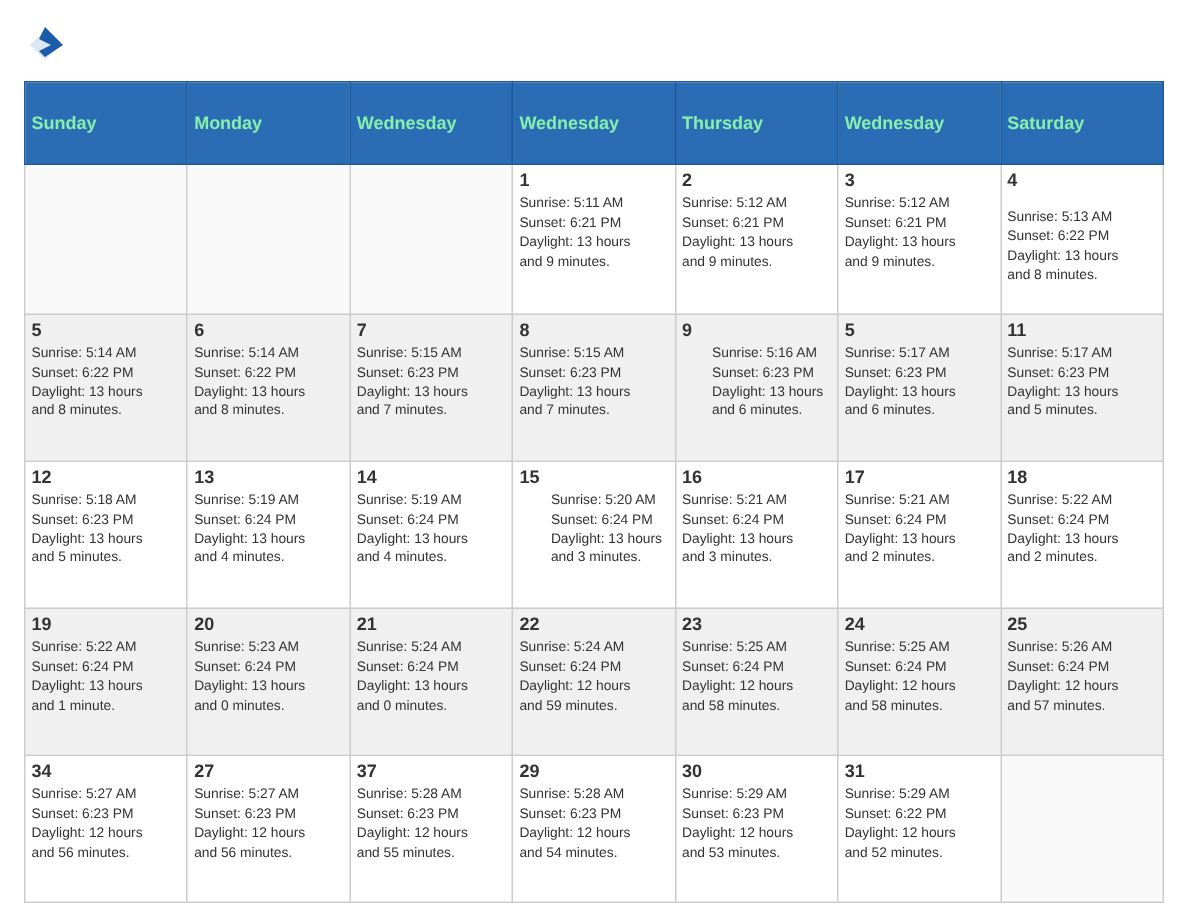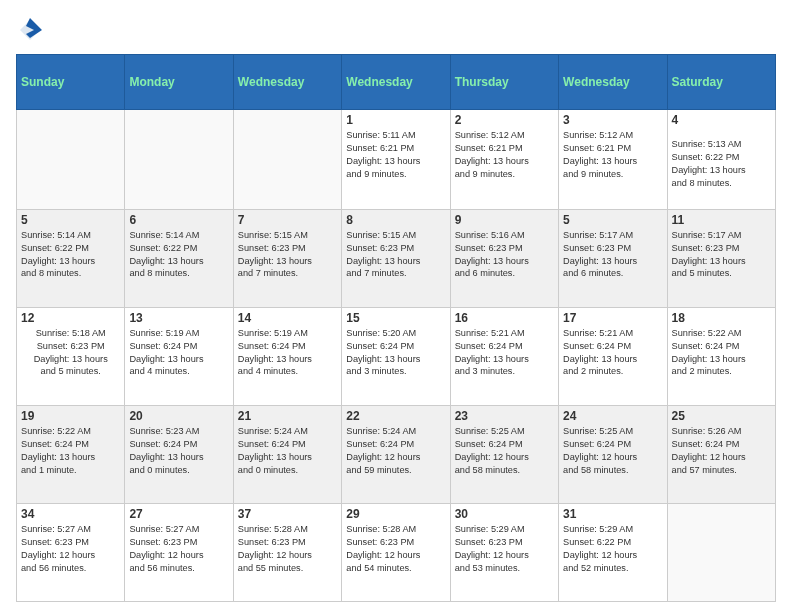--- a/index.html
+++ b/index.html
@@ -200,21 +200,21 @@
           </td>
           <td>
             <span class="day-number">8</span>
             <div class="day-info" style="white-space: pre-line;">Sunrise: 5:15 AM
 Sunset: 6:23 PM
 Daylight: 13 hours
 and 7 minutes.</div>
           </td>
           <td>
             <span class="day-number">9</span>
-            <div class="day-info" style="white-space: pre-line;">Sunrise: 5:16 AM
+            <div class="day-info" style="white-space: pre-line; margin-left: 20px;">Sunrise: 5:16 AM
 Sunset: 6:23 PM
 Daylight: 13 hours
 and 6 minutes.</div>
           </td>
           <td>
             <span class="day-number">5</span>
             <div class="day-info" style="white-space: pre-line;">Sunrise: 5:17 AM
 Sunset: 6:23 PM
 Daylight: 13 hours
 and 6 minutes.</div>
@@ -223,42 +223,42 @@
             <span class="day-number">11</span>
             <div class="day-info" style="white-space: pre-line;">Sunrise: 5:17 AM
 Sunset: 6:23 PM
 Daylight: 13 hours
 and 5 minutes.</div>
           </td>
         </tr>
         <tr class="row-white">
           <td>
             <span class="day-number">12</span>
-            <div class="day-info" style="white-space: pre-line; text-align: center;">Sunrise: 5:18 AM
+            <div class="day-info" style="white-space: pre-line;">Sunrise: 5:18 AM
 Sunset: 6:23 PM
 Daylight: 13 hours
 and 5 minutes.</div>
           </td>
           <td>
             <span class="day-number">13</span>
             <div class="day-info" style="white-space: pre-line;">Sunrise: 5:19 AM
 Sunset: 6:24 PM
 Daylight: 13 hours
 and 4 minutes.</div>
           </td>
           <td>
             <span class="day-number">14</span>
             <div class="day-info" style="white-space: pre-line;">Sunrise: 5:19 AM
 Sunset: 6:24 PM
 Daylight: 13 hours
 and 4 minutes.</div>
           </td>
           <td>
             <span class="day-number">15</span>
-            <div class="day-info" style="white-space: pre-line;">Sunrise: 5:20 AM
+            <div class="day-info" style="white-space: pre-line; margin-left: 21px;">Sunrise: 5:20 AM
 Sunset: 6:24 PM
 Daylight: 13 hours
 and 3 minutes.</div>
           </td>
           <td>
             <span class="day-number">16</span>
             <div class="day-info" style="white-space: pre-line;">Sunrise: 5:21 AM
 Sunset: 6:24 PM
 Daylight: 13 hours
 and 3 minutes.</div>

